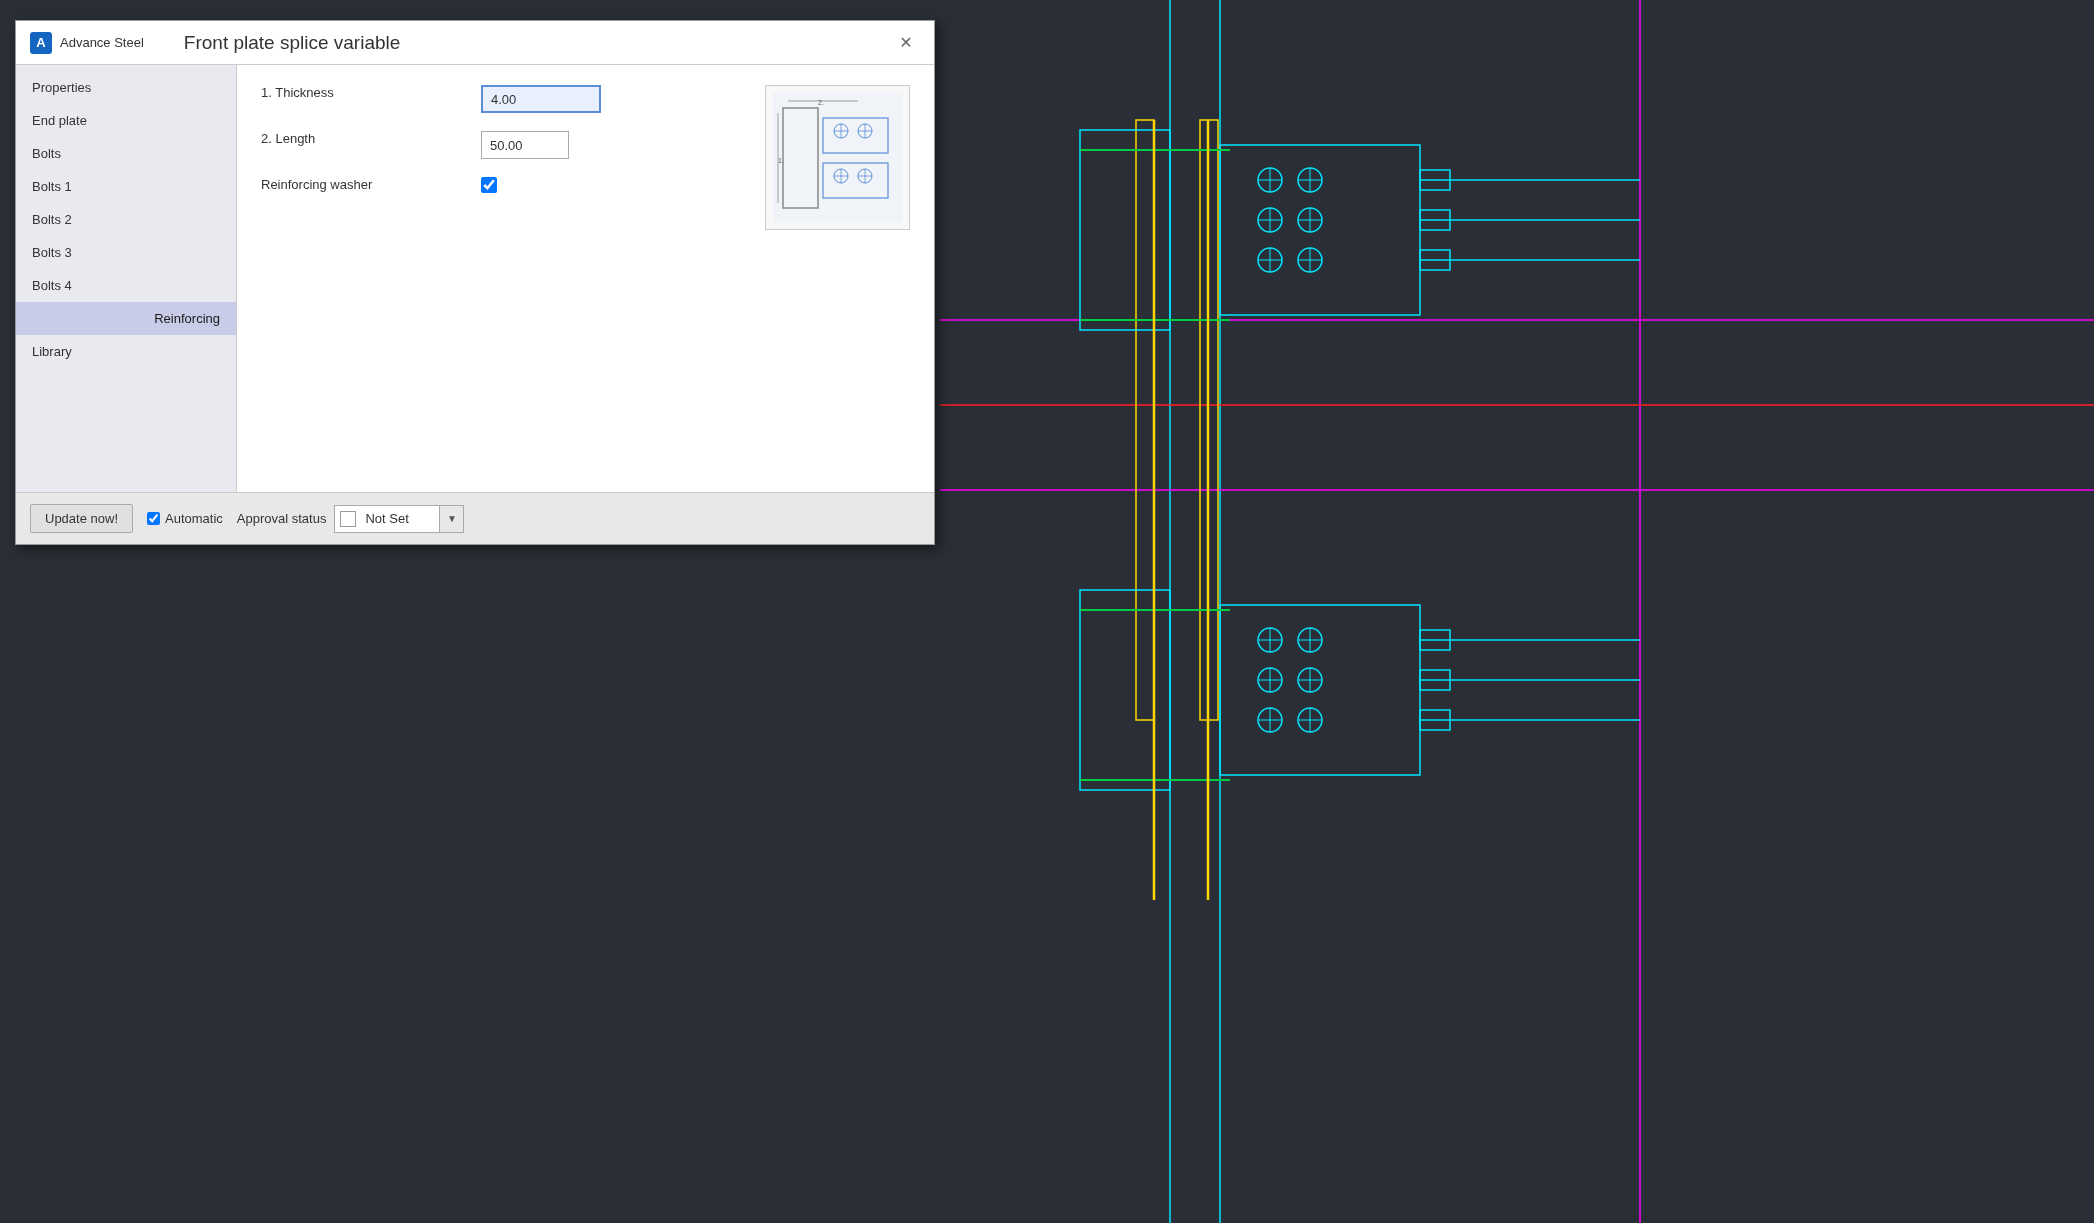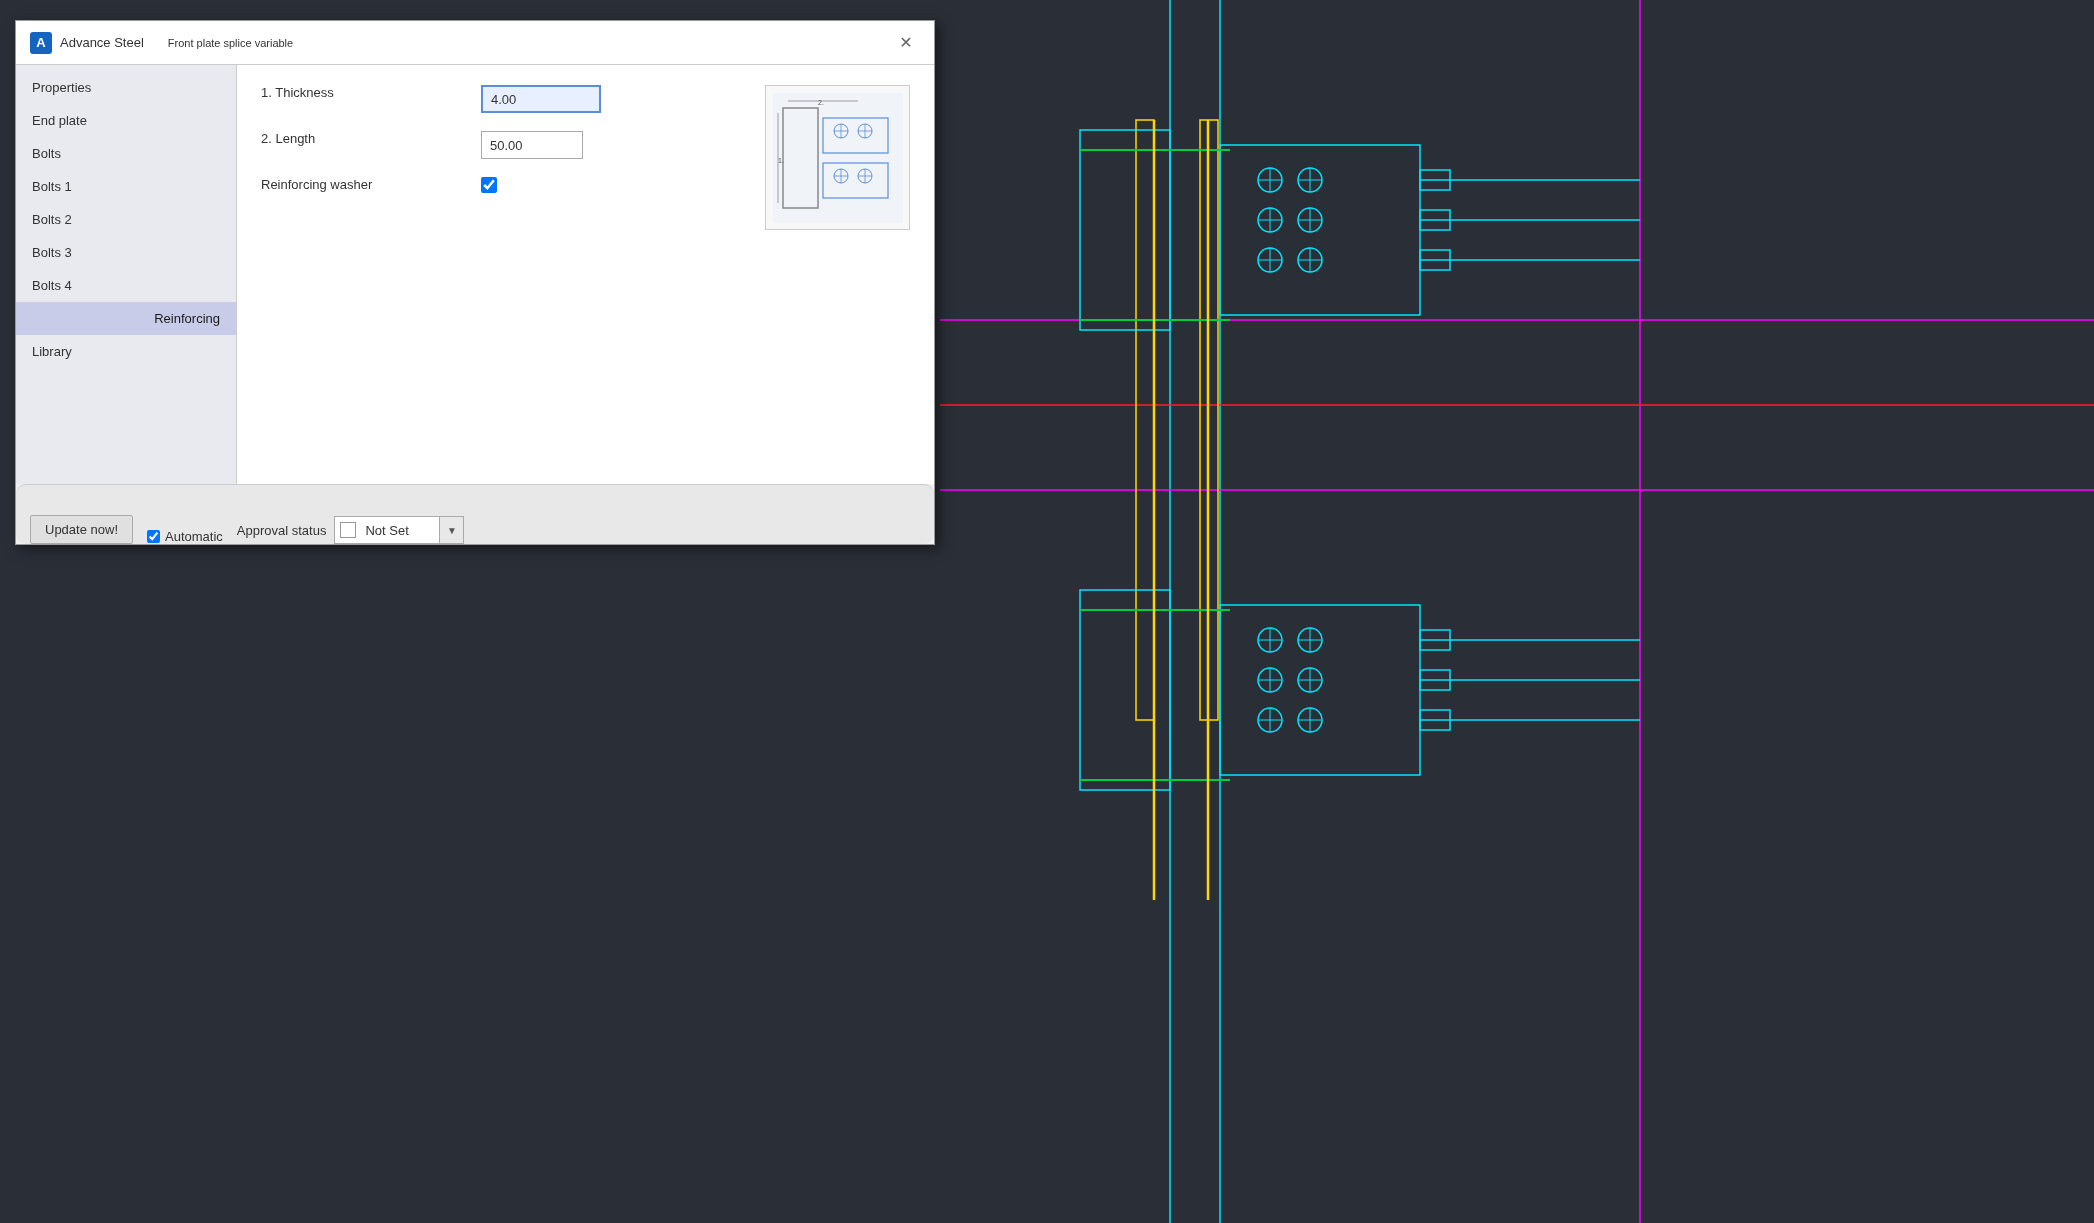--- a/index.html
+++ b/index.html
@@ -67,23 +67,24 @@
     .title-app-name {
       font-size: 13px;
       color: #333;
       font-weight: 400;
     }
     .title-separator {
       color: #999;
       margin: 0 4px;
     }
     .title-dialog-name {
-      font-size: 11px;
+      font-size: 19px;
       color: #333;
       font-weight: 400;
+      margin-left: 16px;
     }
     .close-button {
       width: 28px;
       height: 28px;
       border: none;
       background: transparent;
       cursor: pointer;
       font-size: 16px;
       color: #666;
       display: flex;
@@ -151,21 +152,21 @@
       height: 28px;
       border: 2px solid #5b8dd9;
       background: #e8f0ff;
       padding: 2px 8px;
       font-size: 13px;
       color: #333;
       outline: none;
     }
 
     .form-input-normal {
-      width: 102px;
+      width: 88px;
       height: 28px;
       border: 1px solid #aaa;
       background: #fff;
       padding: 2px 8px;
       font-size: 13px;
       color: #333;
       outline: none;
     }
 
     .checkbox-container {
@@ -187,28 +188,27 @@
       border: 1px solid #ccc;
       background: #f8f8f8;
       display: flex;
       align-items: center;
       justify-content: center;
       flex-shrink: 0;
     }
 
     
     .bottom-bar {
-      height: 60px;
+      height: 52px;
       background: #e8e8e8;
       border-top: 1px solid #ccc;
       display: flex;
-      align-items: flex-end;
+      align-items: center;
       padding: 0 14px;
       gap: 14px;
-      border-radius: 10px;
     }
 
     .update-button {
       padding: 6px 14px;
       background: #e0e0e0;
       border: 1px solid #aaa;
       cursor: pointer;
       font-size: 13px;
       color: #333;
       border-radius: 2px;

